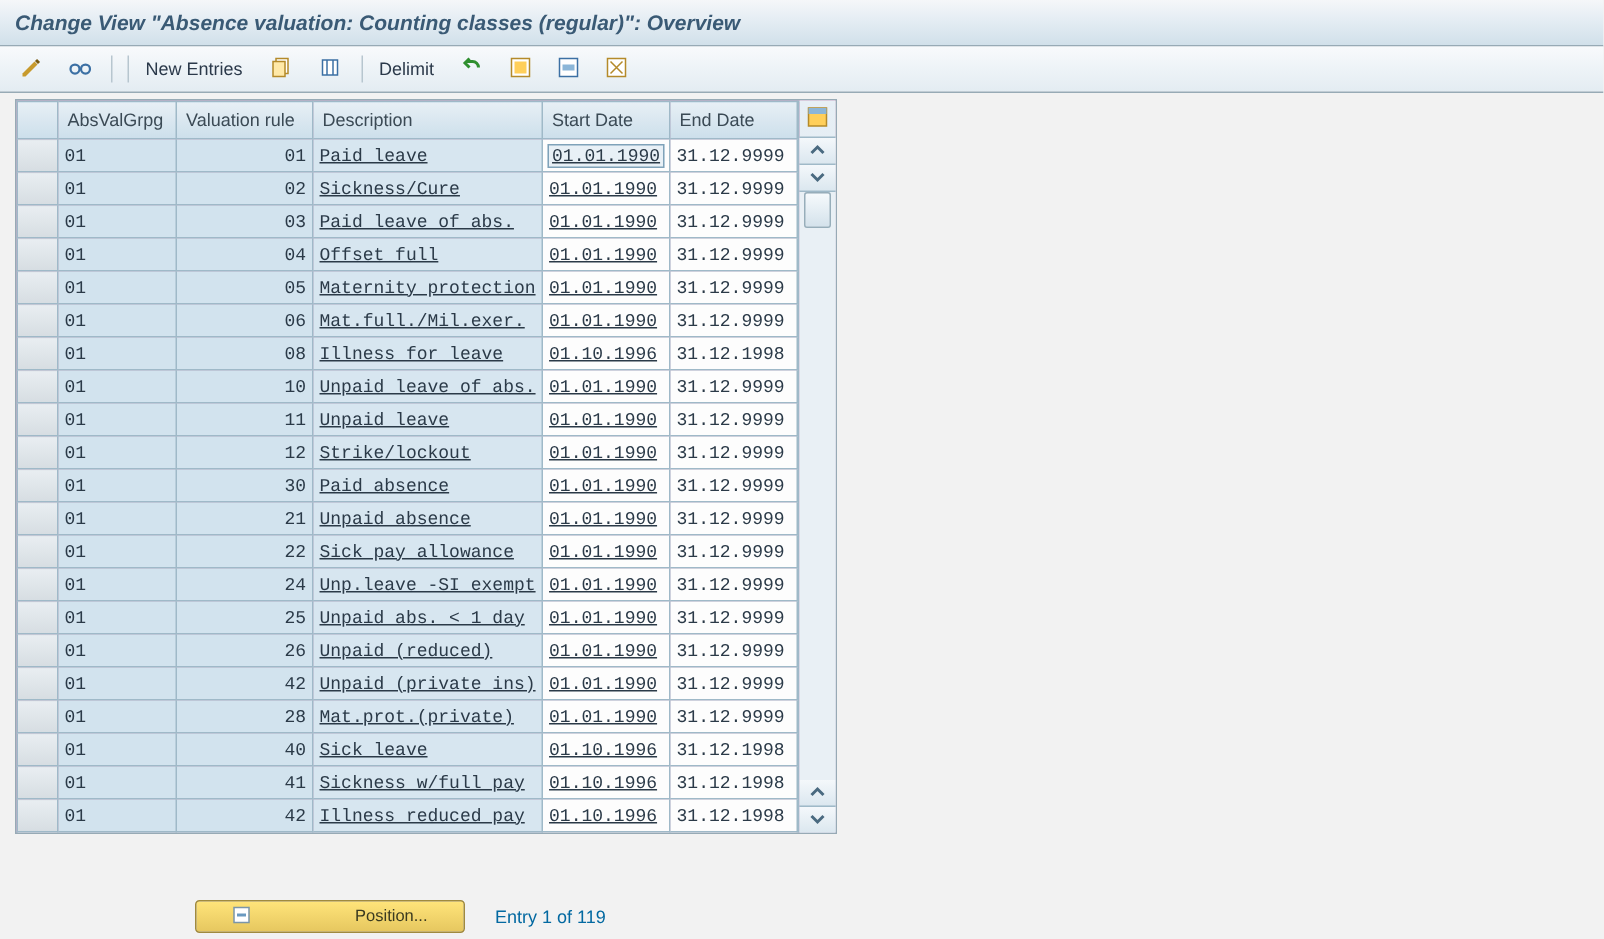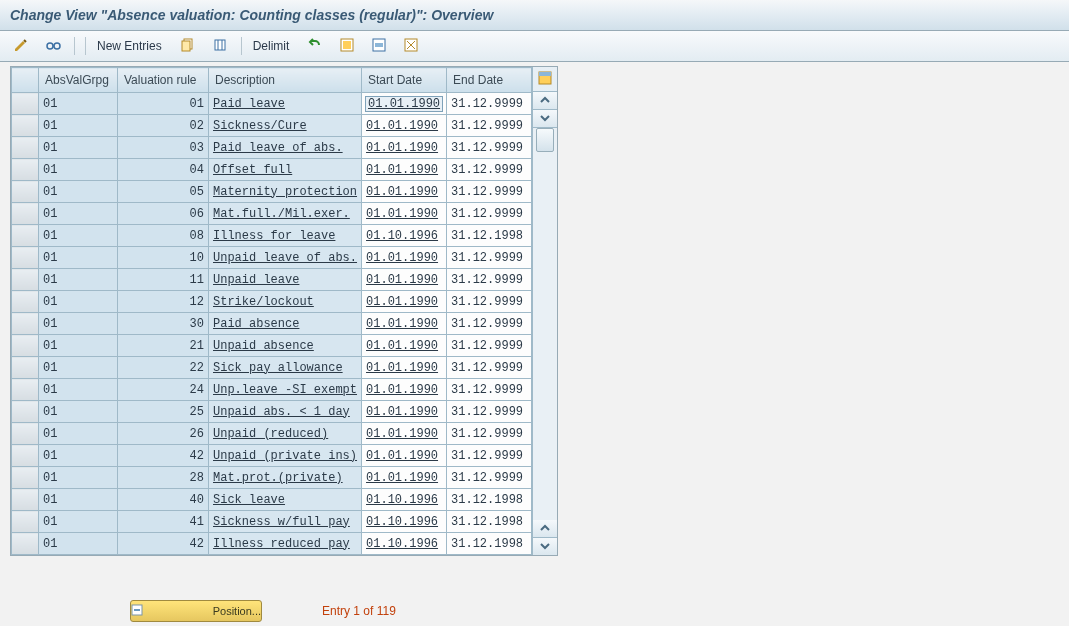--- a/index.html
+++ b/index.html
@@ -115,27 +115,27 @@
   }
   
   .footer{
     position:absolute;left:0;right:0;bottom:0;height:30px;
     display:flex;align-items:center;padding:0 10px;gap:20px;
     background:var(--sap-bg);
   }
   .pos-btn{
     display:flex;align-items:center;gap:6px;
     width:130px;height:20px;
-    padding:0 0;margin-left:120px;
+    padding:0 24px;margin-left:120px;
     border:1px solid #a08a3f;border-radius:3px;
     background:linear-gradient(var(--sap-btn-yellow1),var(--sap-btn-yellow2));
     cursor:pointer;font-size:11px;color:#3a3a20;justify-content:center;
   }
   .pos-btn .ico{margin-right:auto;}
-  .entry-status{color:#c2410c;margin-left:40px;}
+  .entry-status{color:#0369a1;}
   
   .wm{
     position:absolute;top:36px;left:270px;
     font-size:22px;letter-spacing:2px;color:rgba(215,130,60,.35);
     font-family:"Georgia",serif;pointer-events:none;user-select:none;
     font-weight:normal;
   }
 </style>
 </head>
 <body>

